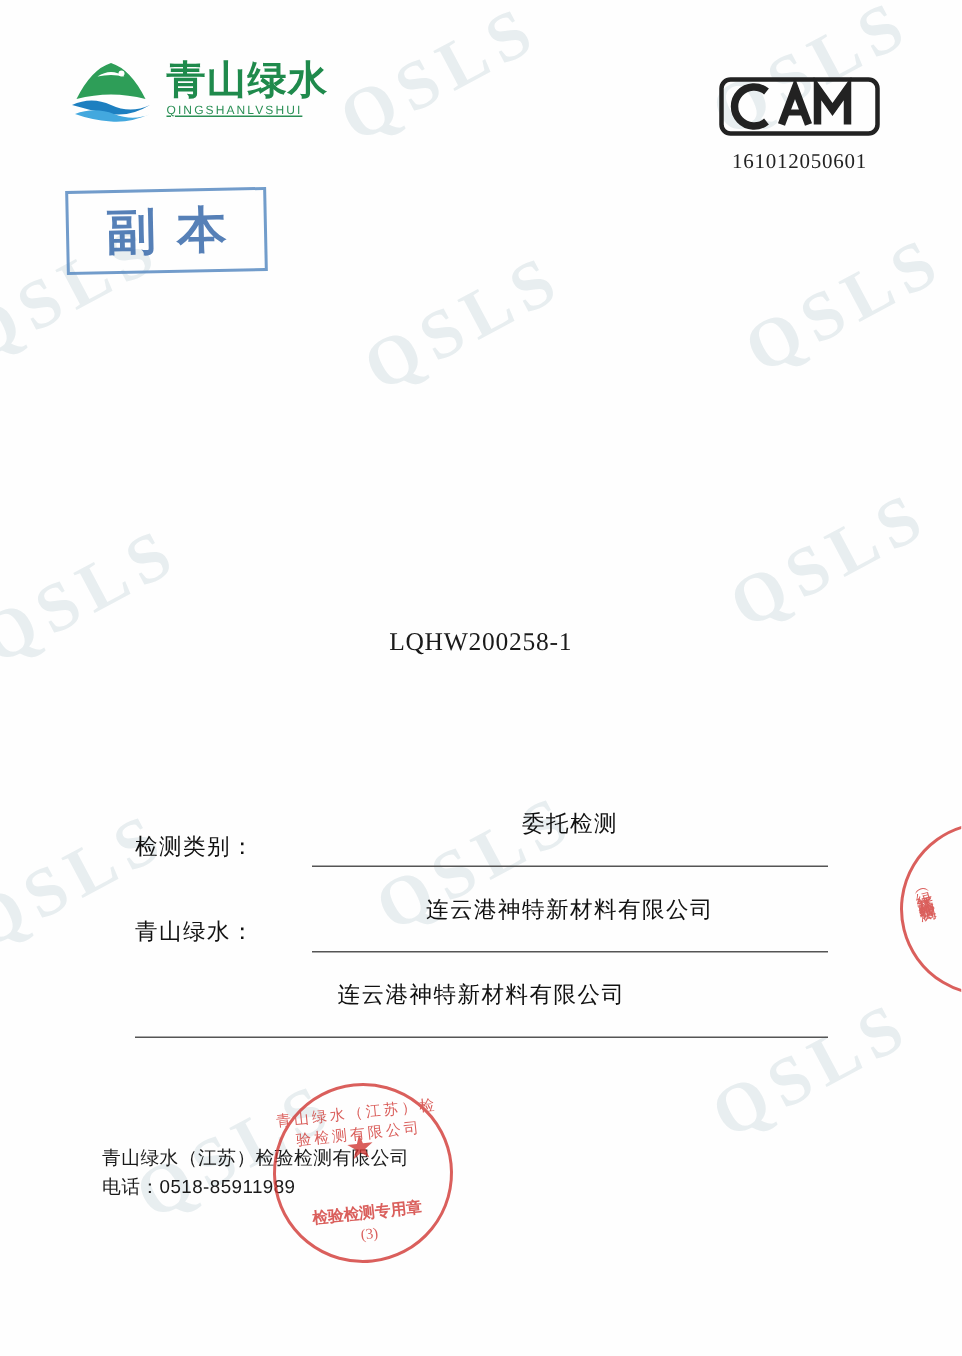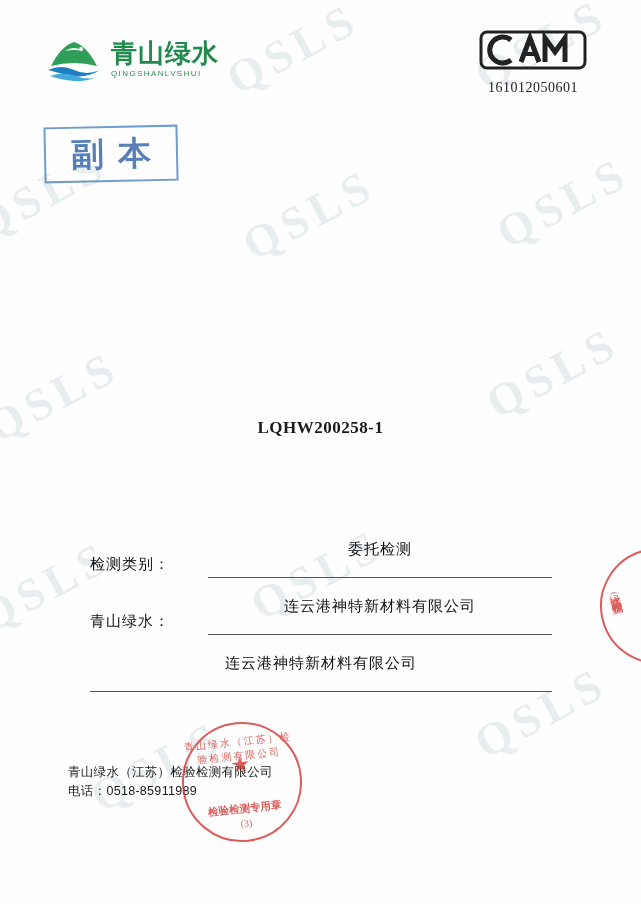--- a/index.html
+++ b/index.html
@@ -69,26 +69,27 @@
     font-weight: 700;
     color: #1f8a4c;
     letter-spacing: 1px;
   }
   .logo-en {
     font-family: "Liberation Sans", sans-serif;
     font-size: 8px;
     color: #2a8f55;
     letter-spacing: 1.4px;
     margin-top: 4px;
+    text-decoration: underline;
   }
 
   .ma-block {
     position: absolute;
     right: 52px;
-    top: 26px;
+    top: 47px;
     text-align: center;
   }
   .ma-mark {
     width: 112px;
     height: 48px;
     position: relative;
   }
   .ma-number {
     font-family: "Liberation Serif", serif;
     font-size: 14px;
@@ -135,21 +136,20 @@
   .doc-no {
     position: absolute;
     left: 0;
     right: 0;
     top: 418px;
     text-align: center;
     font-family: "Liberation Serif", serif;
     font-size: 17px;
     color: #1a1a1a;
     letter-spacing: 0.5px;
-    font-weight: bold;
   }
 
   
   .fields {
     position: absolute;
     left: 90px;
     top: 528px;
     width: 462px;
   }
   .field-row {

